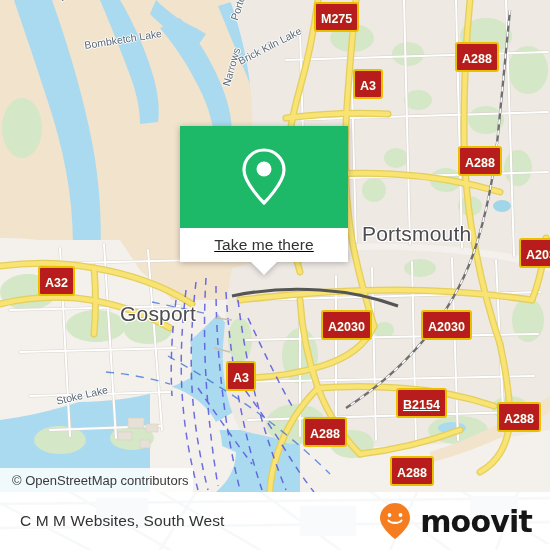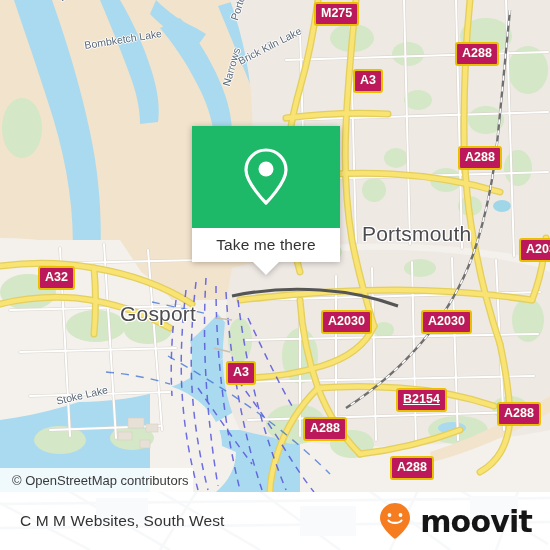--- a/index.html
+++ b/index.html
@@ -59,42 +59,43 @@
     font-size: 10.5px;
     color: #5b6a79;
     text-shadow:
       1px 0 #fff, -1px 0 #fff, 0 1px #fff, 0 -1px #fff;
     font-style: normal;
   }
 
   
   .shield {
     position: absolute;
-    background: #be185d;
+    background: #b91c1c;
     border: 2px solid #e8c000;
     border-radius: 3px;
     color: #ffffff;
     font-weight: bold;
     font-size: 12.5px;
     line-height: 1;
-    padding: 3px 5px 4px 5px;
+    padding: 9px 5px 4px 5px;
     white-space: nowrap;
     text-shadow: 0 0 2px rgba(120,100,0,.35);
     font-family: "Liberation Sans", sans-serif;
     box-sizing: border-box;
   }
 
   
   #callout {
     position: absolute;
-    left: 192px;
+    left: 180px;
     top: 126px;
-    width: 148px;
+    width: 168px;
     z-index: 40;
     filter: drop-shadow(0 1px 3px rgba(0,0,0,.28));
+    text-decoration: underline;
   }
   #callout-top {
     background: #1db868;
     height: 102px;
     display: flex;
     align-items: center;
     justify-content: center;
   }
   #callout-bottom {
     background: #ffffff;

